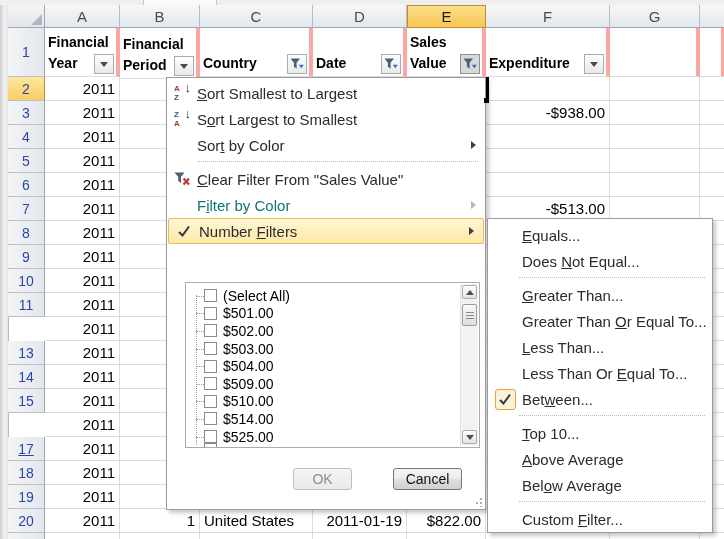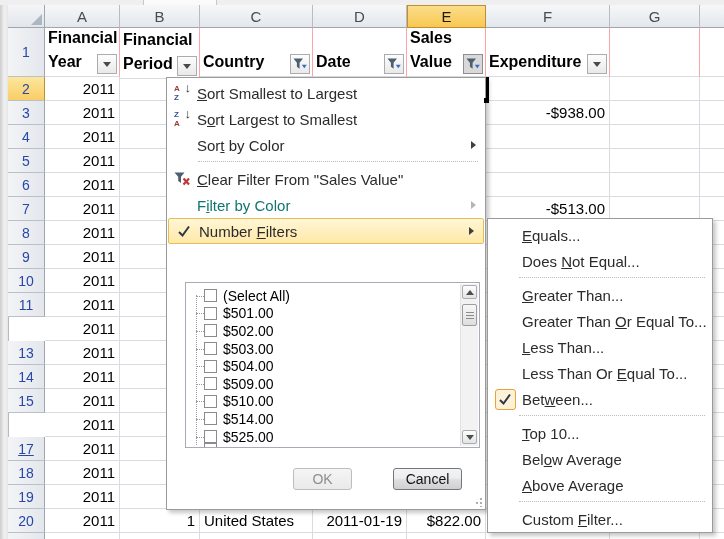--- a/index.html
+++ b/index.html
@@ -21,22 +21,22 @@
           font-size:14px;color:#2847A8;}
   .rowhdr.sel{background:linear-gradient(#FCE79E,#F9CD66);border-right:1px solid #C08E2E;}
   #corner{left:8px;top:5px;width:37px;height:23px;background:linear-gradient(#F4F5F6,#E2E6EB);
           border-right:1px solid #9FA6B0;border-bottom:1px solid #9FA6B0;box-sizing:border-box;}
   #corner .tri{position:absolute;right:2px;bottom:2px;width:0;height:0;border-left:11px solid transparent;border-bottom:11px solid #AEB7C1;}
   
   .cell{background:#fff;border-right:1px solid #D8DCE1;border-bottom:1px solid #D8DCE1;box-sizing:border-box;
         font-size:15px;color:#000;display:flex;align-items:center;overflow:hidden;}
   .cell.r{justify-content:flex-end;padding-right:4px;}
   .cell.l{justify-content:flex-start;padding-left:4px;}
-  .hdrcell{background:#fff;border-right:1px solid #fca5a5;border-bottom:1px solid #D8DCE1;box-sizing:border-box;
-        font-size:16px;font-weight:bold;color:#000;display:flex;flex-direction:column;justify-content:flex-end;
+  .hdrcell{background:#fff;border-right:4px solid #fca5a5;border-bottom:1px solid #D8DCE1;box-sizing:border-box;
+        font-size:14px;font-weight:bold;color:#000;display:flex;flex-direction:column;justify-content:flex-end;
         padding:2px 3px;line-height:1.5;position:absolute;}
   .fbtn{position:absolute;right:2px;bottom:2px;width:20px;height:20px;border:1px solid #ACACAC;box-sizing:border-box;
         background:linear-gradient(#FDFDFD,#E9E9E9);display:flex;align-items:center;justify-content:center;}
   .fbtn.pressed{background:#D9D9D9;border-color:#8F8F8F;}
   .dn-glyph{width:0;height:0;border-left:4px solid transparent;border-right:4px solid transparent;border-top:5px solid #4A4A4A;}
   
   #active-sliver{left:486px;top:77px;width:3px;height:21px;background:#000;z-index:15;}
   #fill-handle{left:484px;top:98px;width:5px;height:5px;background:#000;z-index:15;}
   
   .menu{background:#FFFFFF;border:1px solid #9B9B9B;box-sizing:border-box;box-shadow:3px 3px 4px rgba(0,0,0,0.22);z-index:10;}
@@ -510,25 +510,25 @@
         </div>
         <div class="mi-label">Bet<u>w</u>een...</div>
       </div>
       <div class="sep"></div>
       <div class="menu-item">
         <div class="mi-icon"></div>
         <div class="mi-label"><u>T</u>op 10...</div>
       </div>
       <div class="menu-item">
         <div class="mi-icon"></div>
+        <div class="mi-label"><u>A</u>bove Average</div>
+      </div>
+      <div class="menu-item">
+        <div class="mi-icon"></div>
         <div class="mi-label">Bel<u>o</u>w Average</div>
-      </div>
-      <div class="menu-item">
-        <div class="mi-icon"></div>
-        <div class="mi-label"><u>A</u>bove Average</div>
       </div>
       <div class="sep"></div>
       <div class="menu-item">
         <div class="mi-icon"></div>
         <div class="mi-label">Custom <u>F</u>ilter...</div>
       </div>
     </div>
 </div>
 
 </body></html>

